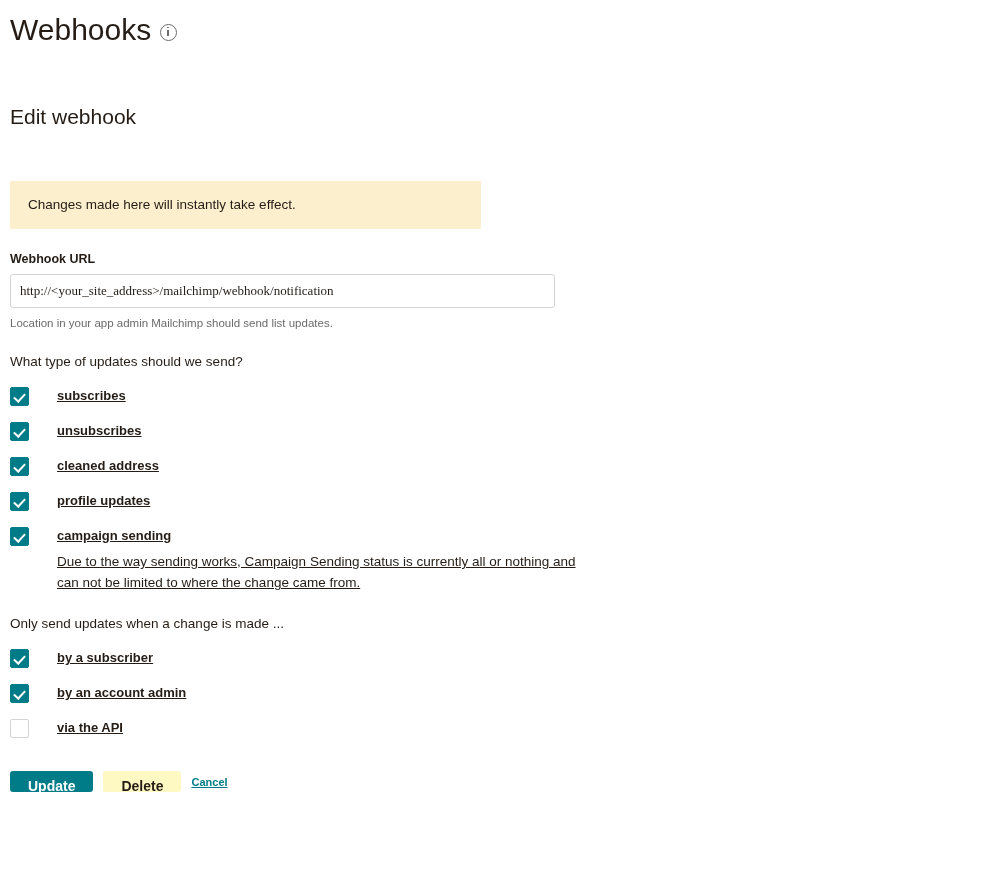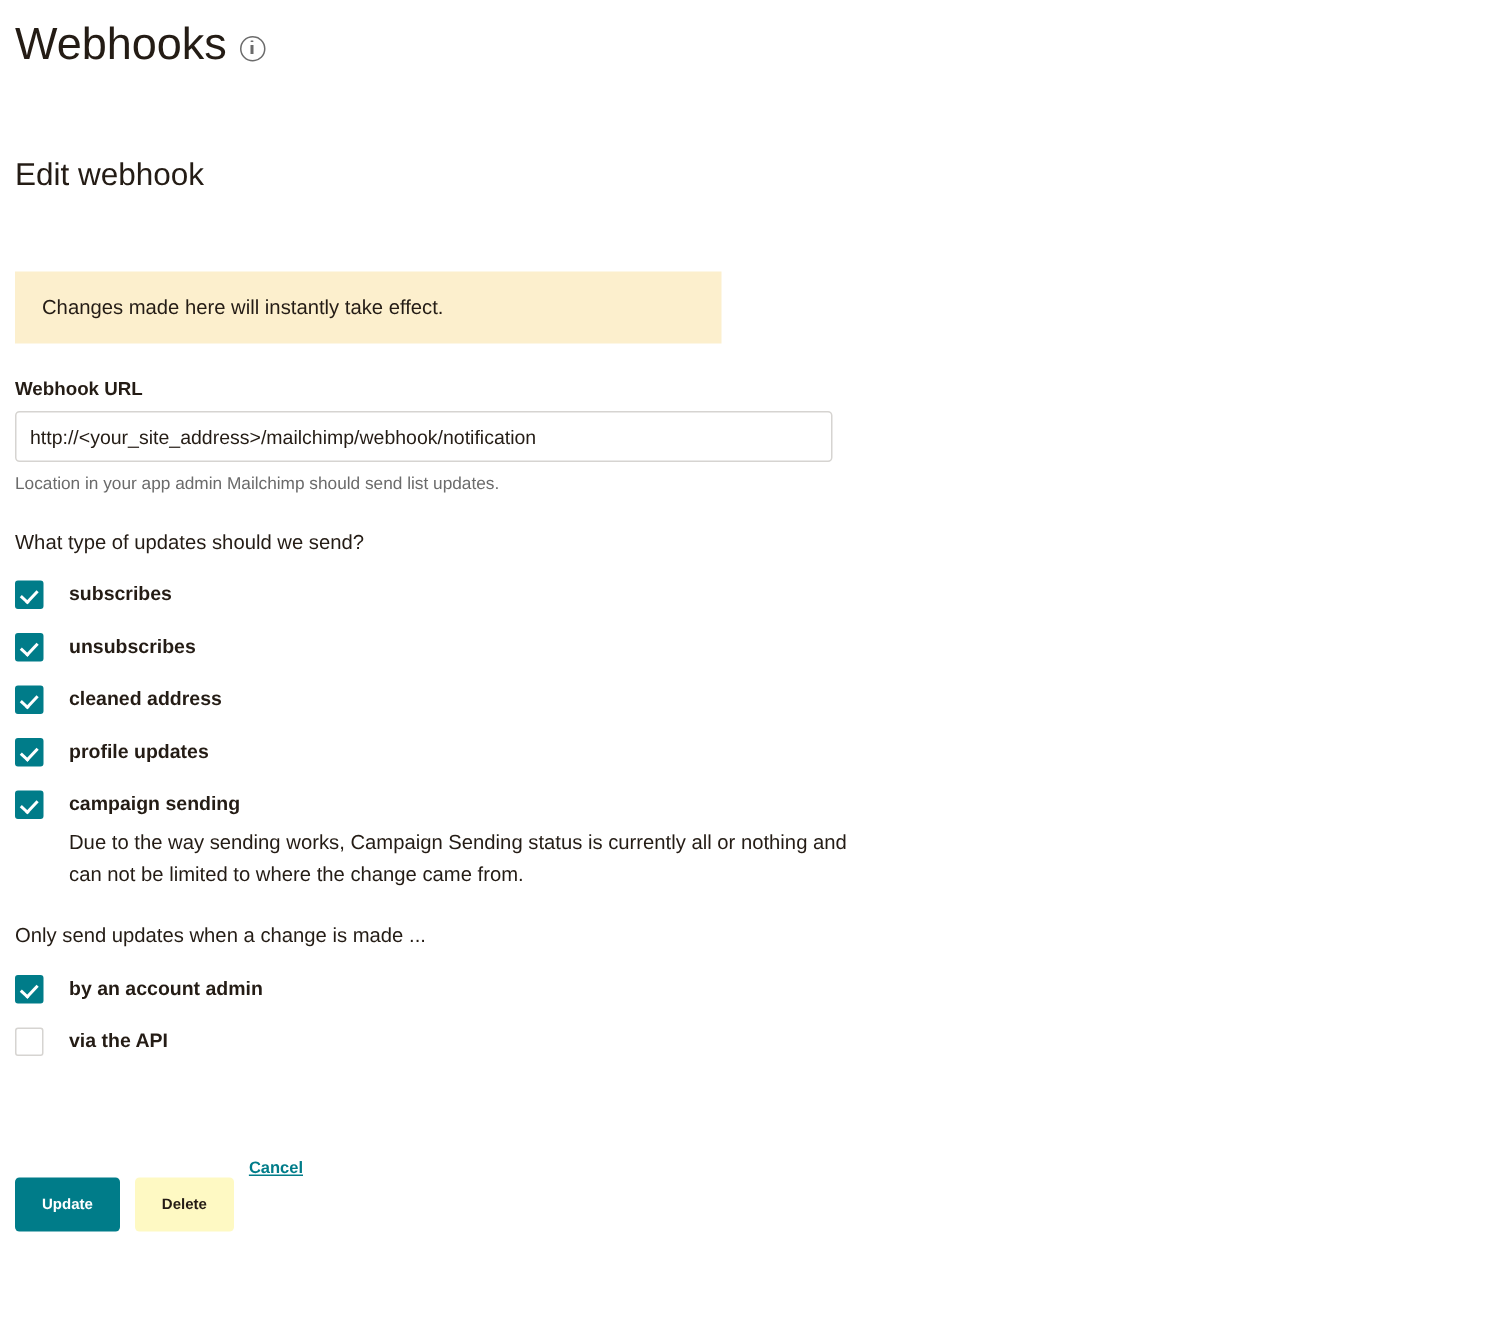--- a/index.html
+++ b/index.html
@@ -82,21 +82,21 @@
   }
   .text-input {
     margin-top: 8px;
     width: 545px;
     height: 29px;
     box-sizing: border-box;
     border: 1px solid #d6d4d1;
     border-radius: 3px;
     padding: 16px 9px;
     font-size: 13px;
-    font-family: Liberation Sans, sans-serif;
+    font-family: Liberation Serif, serif;
     color: #241c15;
     background: #fff;
     outline: none;
   }
   .help-text {
     margin-top: 7px;
     font-size: 11.5px;
     color: #6b6b6b;
     line-height: 16px;
   }
@@ -134,21 +134,22 @@
     position: absolute;
     left: 5px;
     top: 3px;
     width: 5px;
     height: 9px;
     border: solid #ffffff;
     border-width: 0 2px 2px 0;
     transform: rotate(43deg);
   }
   .check-text {
-    margin-left: 17px;
+    margin-left: 28px;
+    text-decoration: underline;
   }
   .check-label {
     font-size: 13px;
     font-weight: bold;
     color: #241c15;
     line-height: 19px;
   }
   .check-sub {
     font-size: 13.5px;
     font-weight: normal;
@@ -159,29 +160,28 @@
   }
   .actions {
     margin-top: 33px;
     display: flex;
     align-items: center;
     gap: 10px;
     padding-bottom: 12px;
   }
   .btn {
     font-family: "Liberation Sans", sans-serif;
-    font-size: 10px;
+    font-size: 14px;
     font-weight: bold;
     border: none;
     border-radius: 3px;
-    height: 36px;
+    height: 21px;
     padding: 0 18px;
     cursor: pointer;
     line-height: 31px;
-    margin-top: 48px;
   }
   .btn-primary {
     background: #007c89;
     color: #ffffff;
   }
   .btn-secondary {
     background: #fef9c3;
     color: #241c15;
   }
   .link-cancel {
@@ -246,20 +246,26 @@
   <div class="check-row">
     <span class="checkbox on"></span>
     <span class="check-text">
       <span class="check-label">campaign sending</span>
       <div class="check-sub">Due to the way sending works, Campaign Sending status is currently all or nothing and can not be limited to where the change came from.</div>
     </span>
   </div>
 
   <div class="question">Only send updates when a change is made ...</div>
 
+  <div class="check-row first">
+    <span class="checkbox on"></span>
+    <span class="check-text">
+      <span class="check-label">by a subscriber</span>
+    </span>
+  </div>
 
   <div class="check-row">
     <span class="checkbox on"></span>
     <span class="check-text">
       <span class="check-label">by an account admin</span>
     </span>
   </div>
 
   <div class="check-row">
     <span class="checkbox off"></span>

